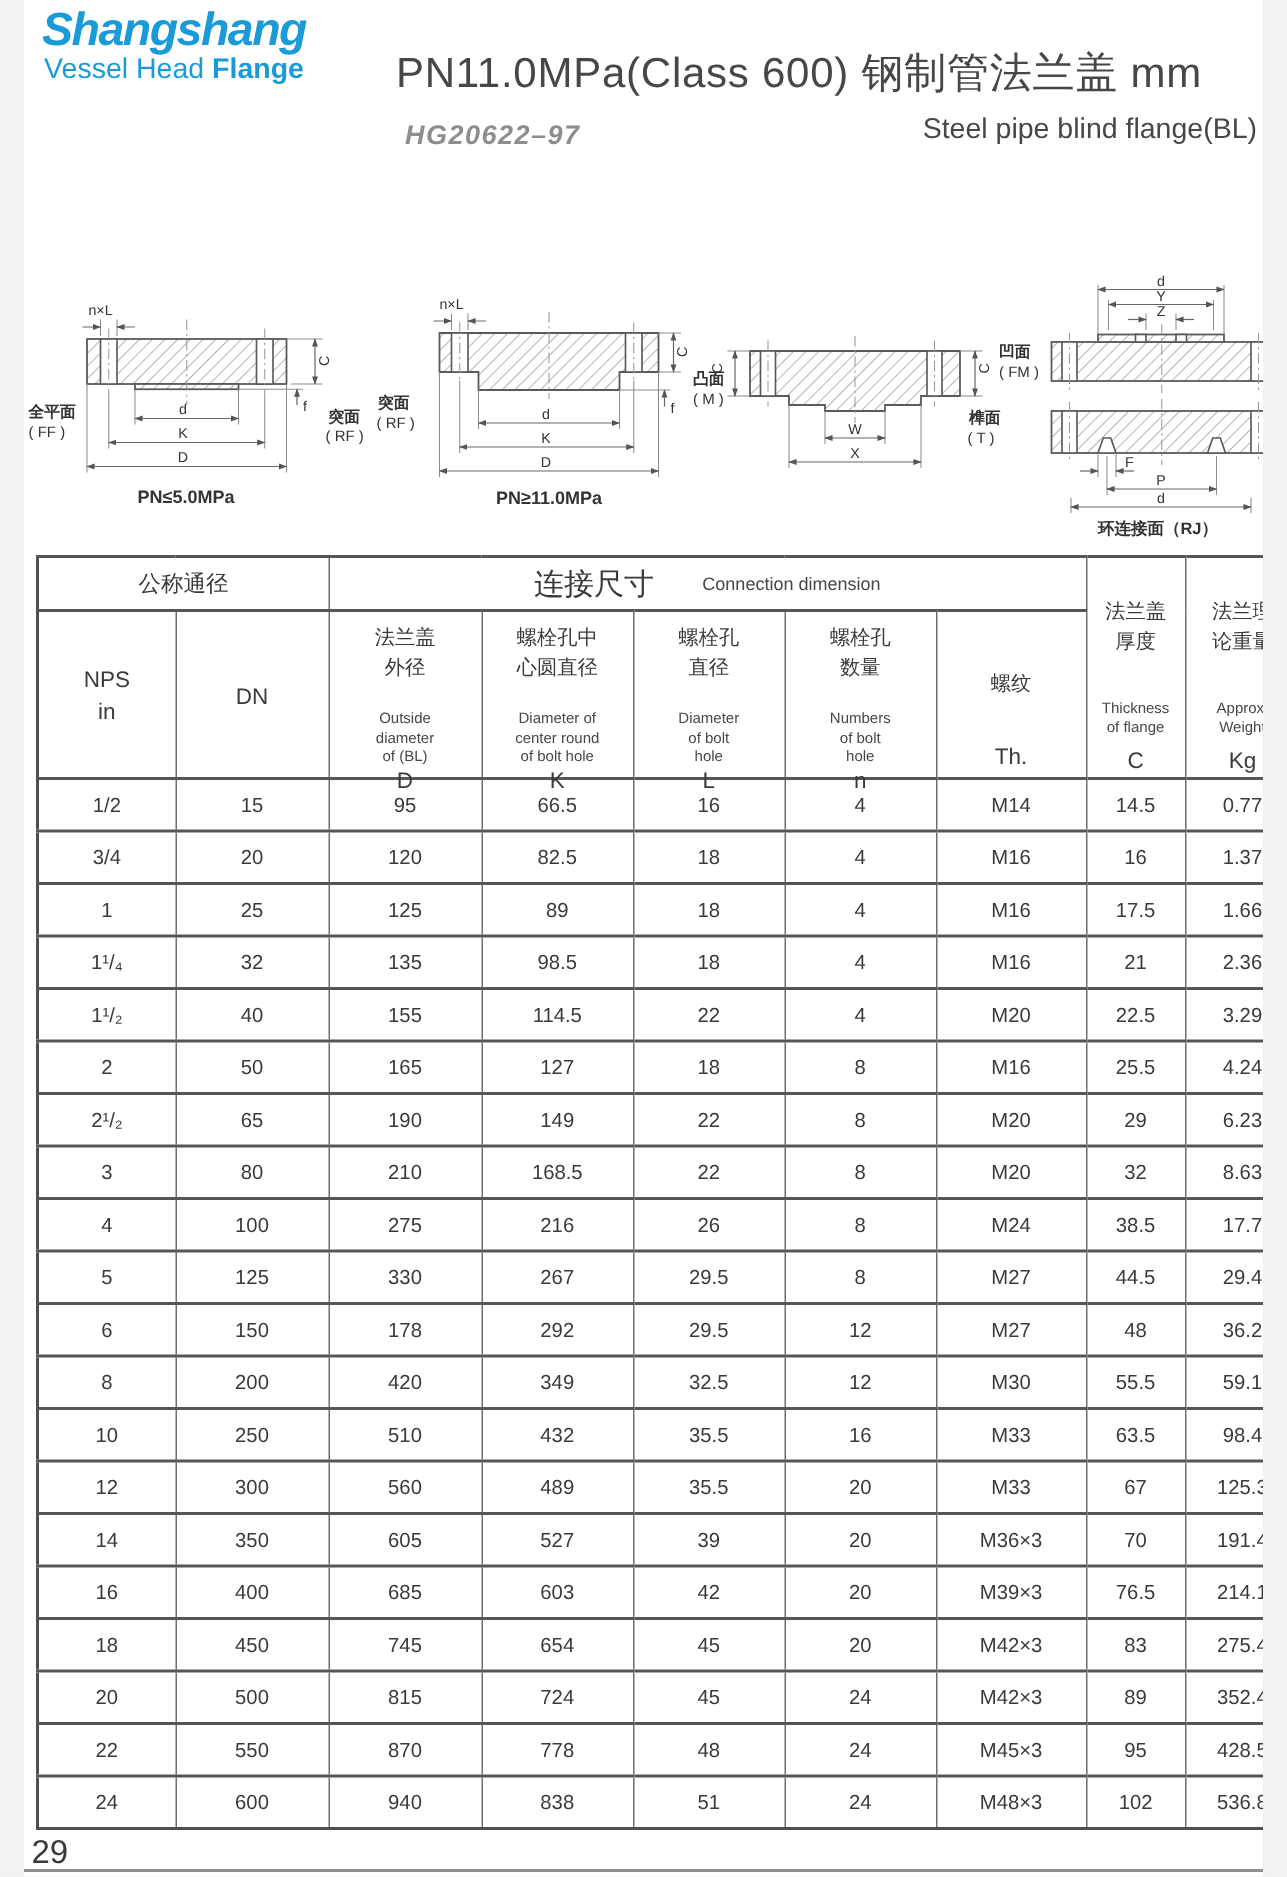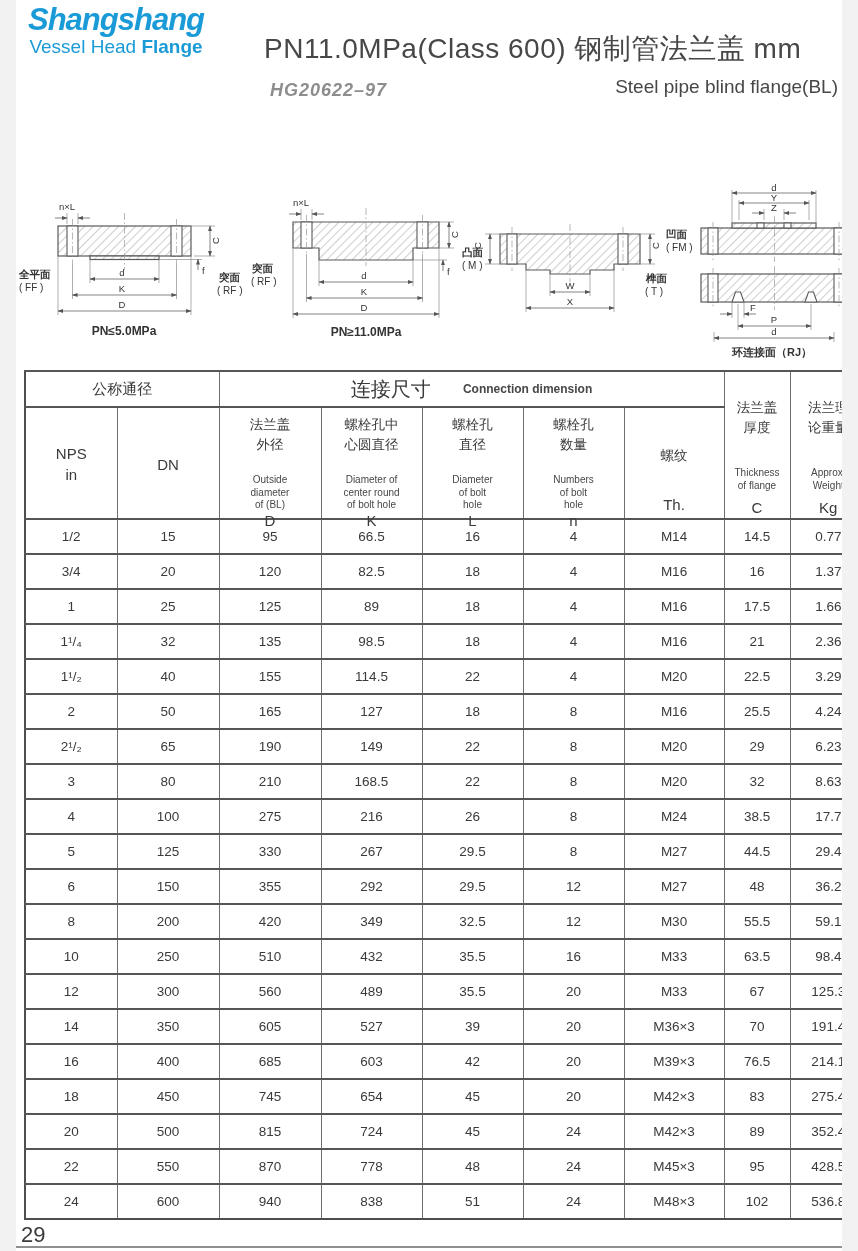--- a/index.html
+++ b/index.html
@@ -29,21 +29,21 @@
   
   .tblwrap{position:absolute;left:8px;top:370px;width:842px;}
   table.spec{border-collapse:collapse;table-layout:fixed;width:842px;}
   table.spec th,table.spec td{border:1px solid #6f6f6f;border-top:2px solid #565656;padding:0;
       font-weight:400;text-align:center;vertical-align:middle;color:#3a3a3a;}
   table.spec{border:2px solid #4e4e4e;}
   table.spec tbody td{height:33px;font-size:13.5px;}
   tr.r1 th{height:34px;font-size:15px;}
   tr.r2 th{height:110px;}
   .conn .cn1{font-size:20px;display:inline-block;vertical-align:middle;}
-  .conn .en1{font-size:12px;color:#474747;display:inline-block;vertical-align:middle;margin-left:28px;font-weight:bold;}
+  .conn .en1{font-size:12px;color:#474747;display:inline-block;vertical-align:middle;margin-left:28px;}
   .hcell{display:flex;flex-direction:column;justify-content:space-between;align-items:center;height:110px;box-sizing:border-box;padding:7px 2px 5px;}
   .hcell .cn{font-size:13.5px;line-height:1.45;white-space:pre-line;}
   .hcell .en{font-size:10px;line-height:1.25;color:#474747;white-space:pre-line;margin-top:20px;}
   .hcell .sym{font-size:15px;}
   .hcell.center1{justify-content:center;}
   .hcell.center1 .sym{white-space:pre-line;font-size:15px;line-height:1.4;}
   .hcell.single .cn{margin:auto 0;}
   .vcell{display:flex;flex-direction:column;align-items:center;height:146px;box-sizing:border-box;padding:26px 2px 6px;gap:7px;}
   .vcell .cn{font-size:13.5px;line-height:1.5;white-space:pre-line;}
   .vcell .en{font-size:10px;line-height:1.3;color:#474747;white-space:pre-line;margin-top:20px;}
@@ -473,21 +473,21 @@
             <td>267</td>
             <td>29.5</td>
             <td>8</td>
             <td>M27</td>
             <td>44.5</td>
             <td>29.4</td>
           </tr>
           <tr>
             <td>6</td>
             <td>150</td>
-            <td>355</td>
+            <td>178</td>
             <td>292</td>
             <td>29.5</td>
             <td>12</td>
             <td>M27</td>
             <td>48</td>
             <td>36.2</td>
           </tr>
           <tr>
             <td>8</td>
             <td>200</td>

